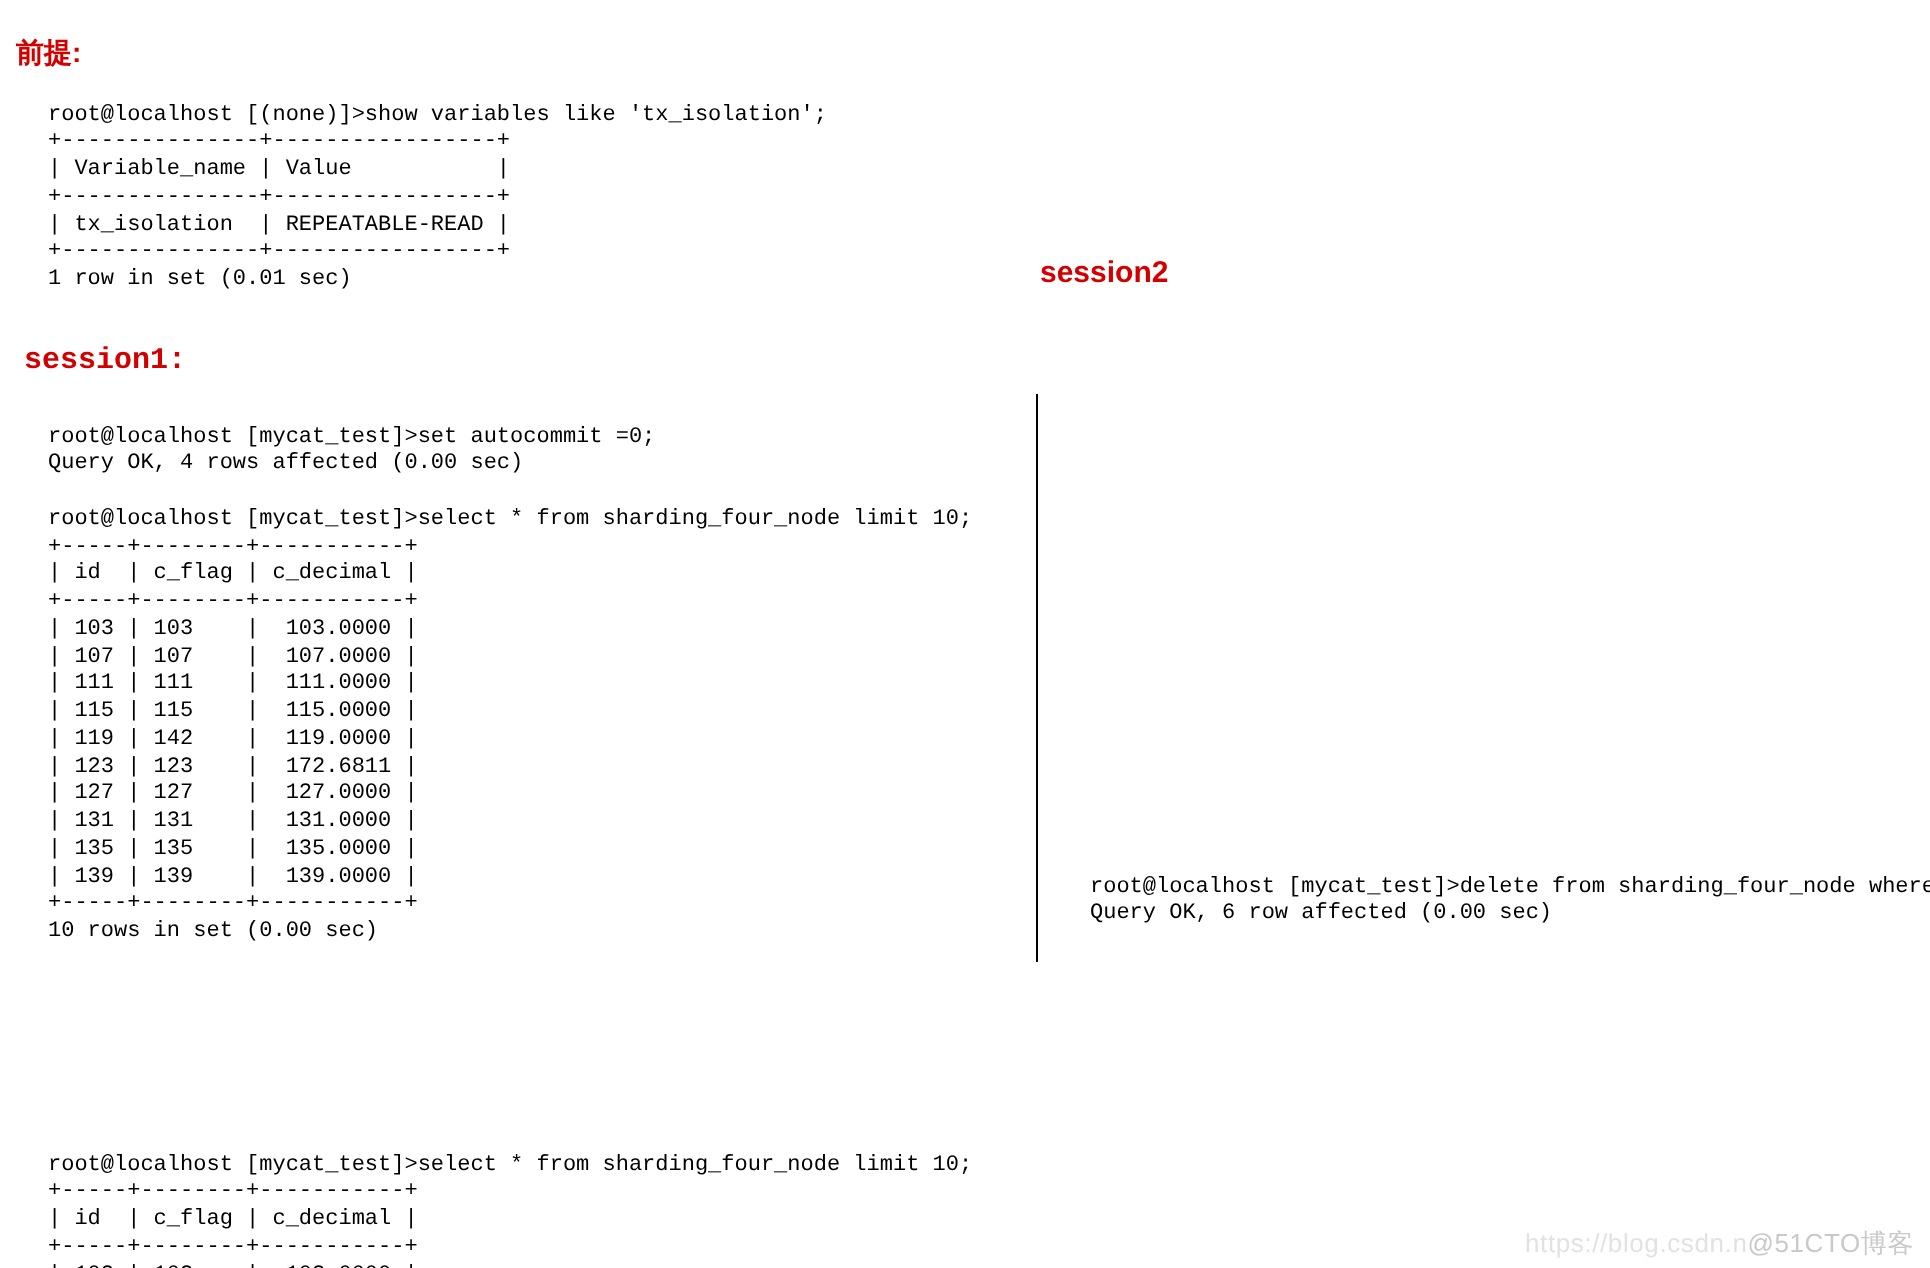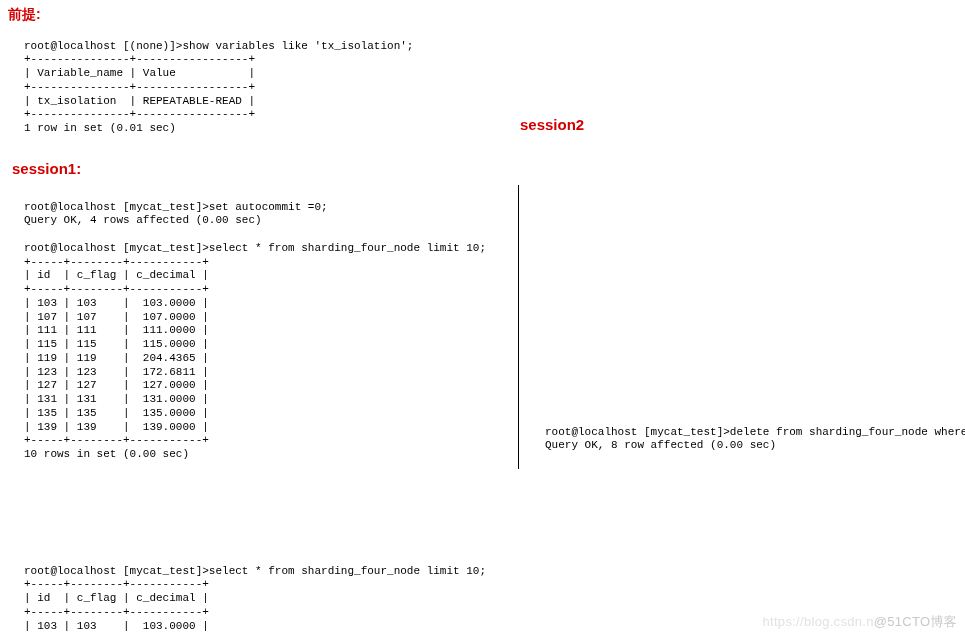--- a/index.html
+++ b/index.html
@@ -13,23 +13,23 @@
       height: 634px;
       padding: 6px 8px;
       position: relative;
       overflow: hidden;
     }
     .heading {
       font-family: Arial, sans-serif;
       font-size: 14px;
       font-weight: bold;
       color: #d40000;
-      margin: 0 0 2px 0;
+      margin: 12px 0 2px 0;
     }
-    .heading.s1 { font-size: 15px; margin-left: 4px; margin-top: 24px; margin-bottom: 6px; }
+    .heading.s1 { font-size: 15px; margin-left: 4px; margin-top: 24px; margin-bottom: 6px; font-family: Liberation Mono, monospace; }
     .heading.s2 { font-size: 15px; position: absolute; left: 520px; top: 116px; }
     pre {
       font-family: "Courier New", Consolas, monospace;
       font-size: 11px;
       white-space: pre;
       margin: 16px;
     }
     .cols {
       display: flex;
       align-items: flex-start;
@@ -70,33 +70,33 @@
 <span>Query OK, 4 rows affected (0.00 sec)</span>
 
 <span>root@localhost [mycat_test]&gt;select * from sharding_four_node limit 10;</span>
 <span>+-----+--------+-----------+</span>
 <span>| id  | c_flag | c_decimal |</span>
 <span>+-----+--------+-----------+</span>
 <span>| 103 | 103    |  103.0000 |</span>
 <span>| 107 | 107    |  107.0000 |</span>
 <span>| 111 | 111    |  111.0000 |</span>
 <span>| 115 | 115    |  115.0000 |</span>
-<span>| 119 | 119    |  204.4365 |</span>
+<span>| 119 | 142    |  119.0000 |</span>
 <span>| 123 | 123    |  172.6811 |</span>
 <span>| 127 | 127    |  127.0000 |</span>
 <span>| 131 | 131    |  131.0000 |</span>
 <span>| 135 | 135    |  135.0000 |</span>
 <span>| 139 | 139    |  139.0000 |</span>
 <span>+-----+--------+-----------+</span>
 <span>10 rows in set (0.00 sec)</span></pre>
   </div>
   <div class="vsep"></div>
   <div class="rcol">
 <pre><span>root@localhost [mycat_test]&gt;delete from sharding_four_node where id =103;</span>
-<span>Query OK, 8 row affected (0.00 sec)</span></pre>
+<span>Query OK, 6 row affected (0.00 sec)</span></pre>
   </div>
 </div>
 
 <pre style="margin-top:60px;"><span>root@localhost [mycat_test]&gt;select * from sharding_four_node limit 10;</span>
 <span>+-----+--------+-----------+</span>
 <span>| id  | c_flag | c_decimal |</span>
 <span>+-----+--------+-----------+</span>
 <span>| 103 | 103    |  103.0000 |</span>
 <span>| 107 | 107    |  107.0000 |</span>
 <span>| 111 | 111    |  111.0000 |</span>

